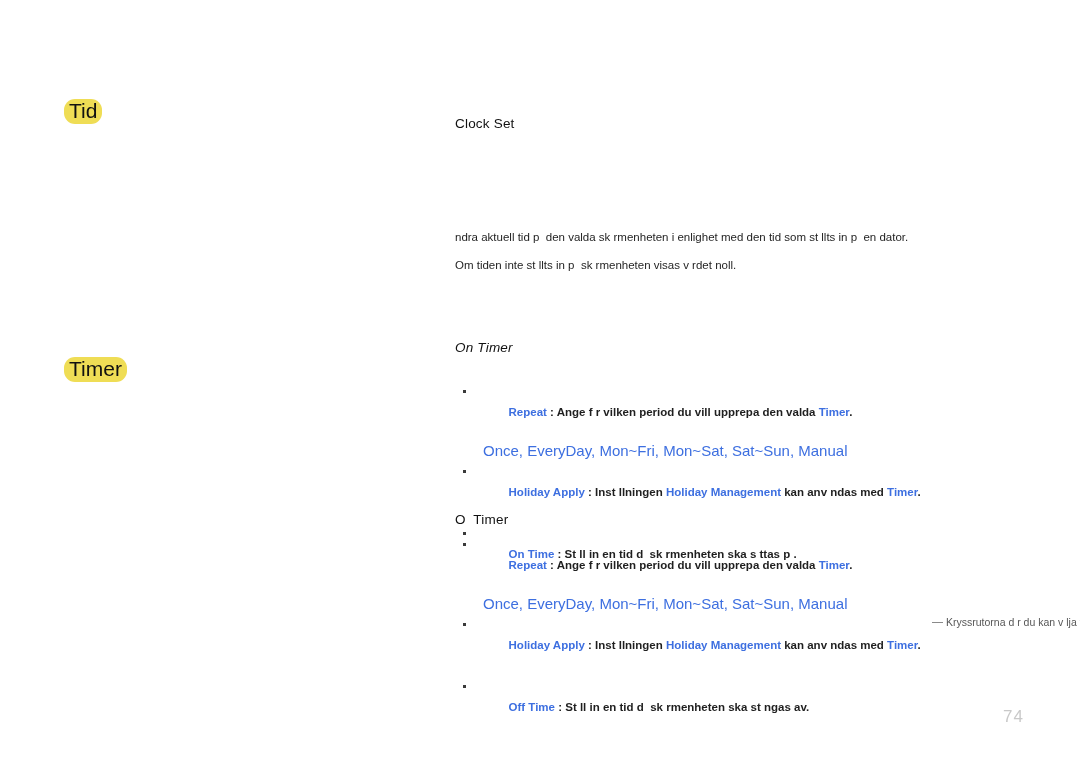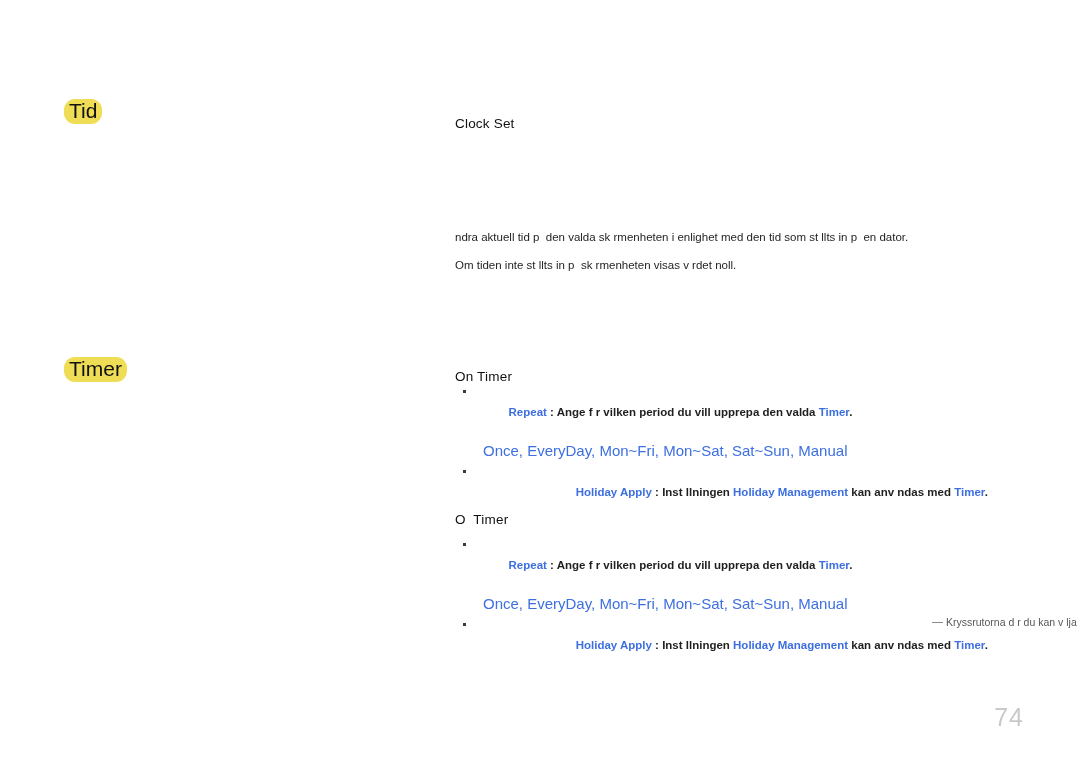--- a/index.html
+++ b/index.html
@@ -46,21 +46,21 @@
 
   .sec-heading {
     position: absolute;
     font-size: 13.5px;
     line-height: 17px;
     letter-spacing: 0.2px;
     color: #111111;
     white-space: pre;
   }
   .sec-heading.clock-set { top: 115px; text-align: right; }
-  .sec-heading.on-timer  { top: 368px; }
+  .sec-heading.on-timer  { top: 339px; font-style: italic; }
   .sec-heading.off-timer { top: 511px; }
 
   .para {
     position: absolute;
     font-size: 11.5px;
     line-height: 19px;
     color: #1f1f1f;
     white-space: pre;
   }
   .para.p1 { top: 228px; }
@@ -85,21 +85,21 @@
     font-weight: bold;
   }
   .bullet-row .dot {
     position: absolute;
     left: 8px;
     top: 8px;
     width: 3px;
     height: 3px;
     background: #3a3a3a;
   }
-  .bullet-row.gap { margin-top: 2px; text-align: center; }
+  .bullet-row.gap { margin-top: 2px; }
   .sub-line {
     padding-left: 28px;
     font-size: 15px;
     line-height: 18px;
     white-space: pre-wrap;
   }
 
   .blue { color: #3d6fe0; }
   .overlap { position: relative; }
   .overlap .over {
@@ -126,21 +126,21 @@
     border-top: 1.4px solid #8a8a8a;
     vertical-align: 3px;
     margin-right: 3px;
   }
 
   
   .page-number {
     position: absolute;
     right: 56px;
     top: 702px;
-    font-size: 25px;
+    font-size: 17px;
     line-height: 30px;
     color: #c9c9c9;
     letter-spacing: 1px;
     margin-left: 48px;
   }
 </style>
 </head>
 <body>
 
 <div class="page">
@@ -163,38 +163,44 @@
 
       <div class="bullet-row">
         <span class="dot"></span><span class="blue">Repeat</span><span> : </span><span>Ange f r vilken period du vill upprepa den valda </span><span class="blue">Timer</span><span>.</span>
       </div>
       <div class="sub-line blue">Once, EveryDay, Mon~Fri, Mon~Sat, Sat~Sun, Manual</div>
 
       <div class="bullet-row gap">
         <span class="dot"></span><span class="blue">Holiday Apply</span><span> : </span><span>Inst llningen </span><span class="blue">Holiday Management</span><span> kan anv ndas med </span><span class="blue">Timer</span><span>.</span>
       </div>
 
+      <div class="bullet-row gap">
+        <span class="dot"></span><span class="blue">On Time</span><span> : </span><span>St ll in en tid d  sk rmenheten ska s ttas p .</span>
+      </div>
 
 
 
     </div>
 
     <div class="sec-heading off-timer">O  Timer</div>
 
     <div class="bullets off">
 
       <div class="bullet-row">
         <span class="dot"></span><span class="blue">Repeat</span><span> : </span><span>Ange f r vilken period du vill upprepa den valda </span><span class="blue">Timer</span><span>.</span>
       </div>
       <div class="sub-line blue">Once, EveryDay, Mon~Fri, Mon~Sat, Sat~Sun, Manual</div>
 
       <div class="bullet-row gap">
         <span class="dot"></span><span class="blue">Holiday Apply</span><span> : </span><span>Inst llningen </span><span class="blue">Holiday Management</span><span> kan anv ndas med </span><span class="blue">Timer</span><span>.</span>
       </div>
 
+      <div class="bullet-row gap">
+        <span class="dot"></span><span class="blue">Off Time</span><span> : </span><span>St ll in en tid d  sk rmenheten ska st ngas av.</span>
+      </div>
 
     </div>
 
     <div class="note"><span class="dash"></span><span>Kryssrutorna d r du kan v lja veckodagar under </span></div>
 
   </div>
 
   <div class="page-number">74</div>
 
 </div>

